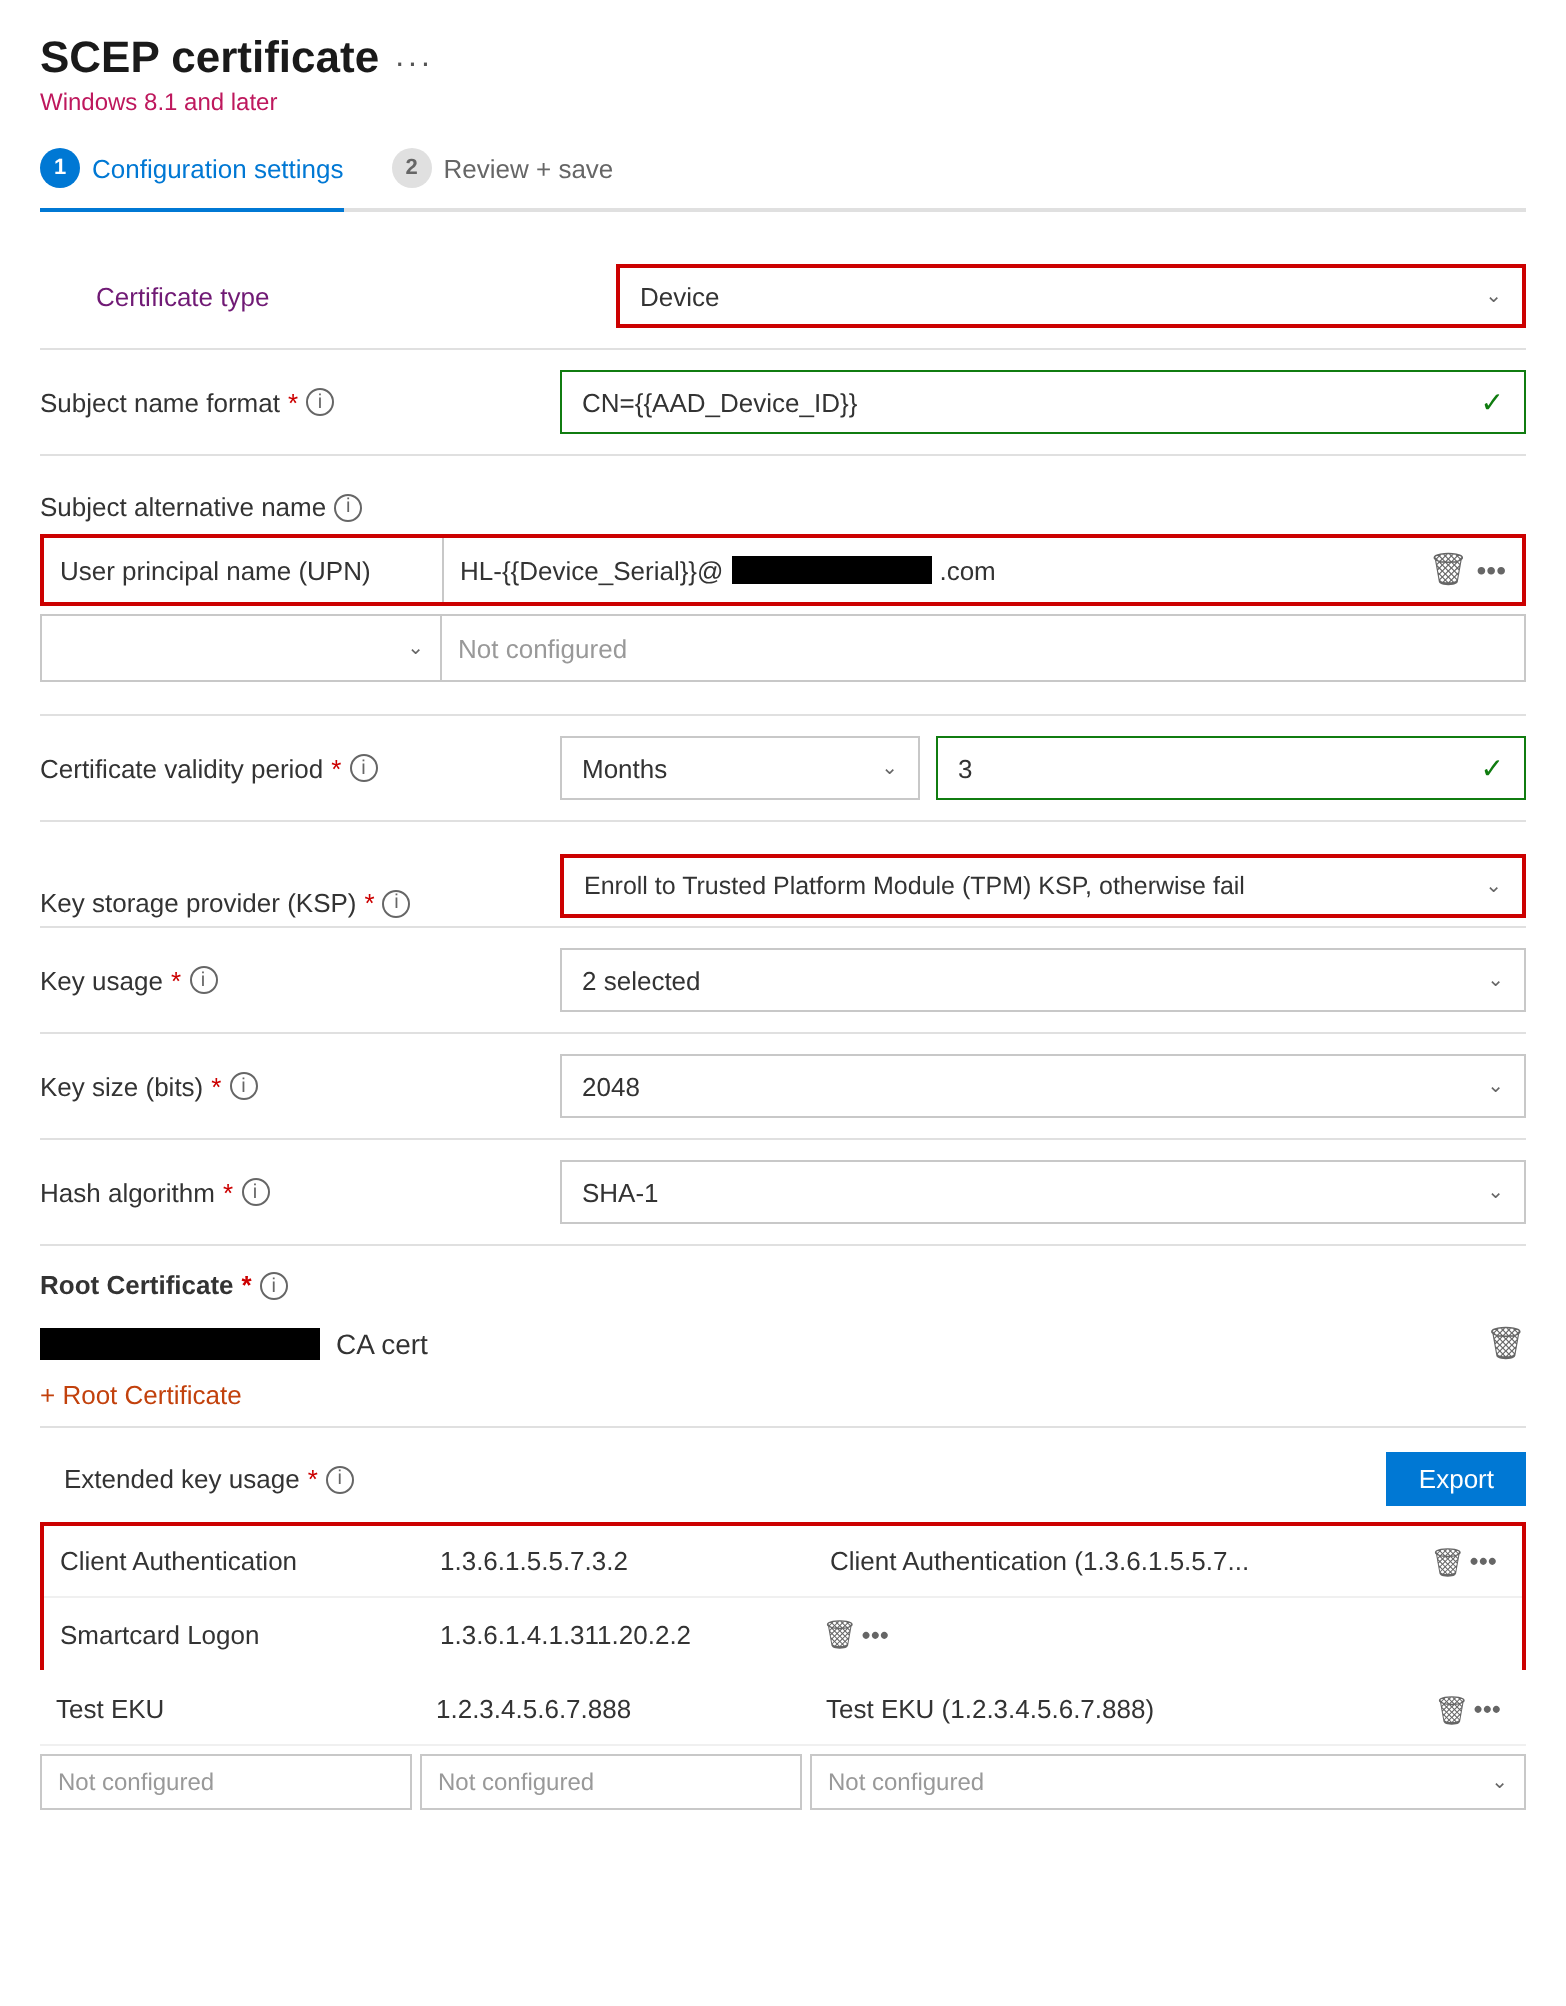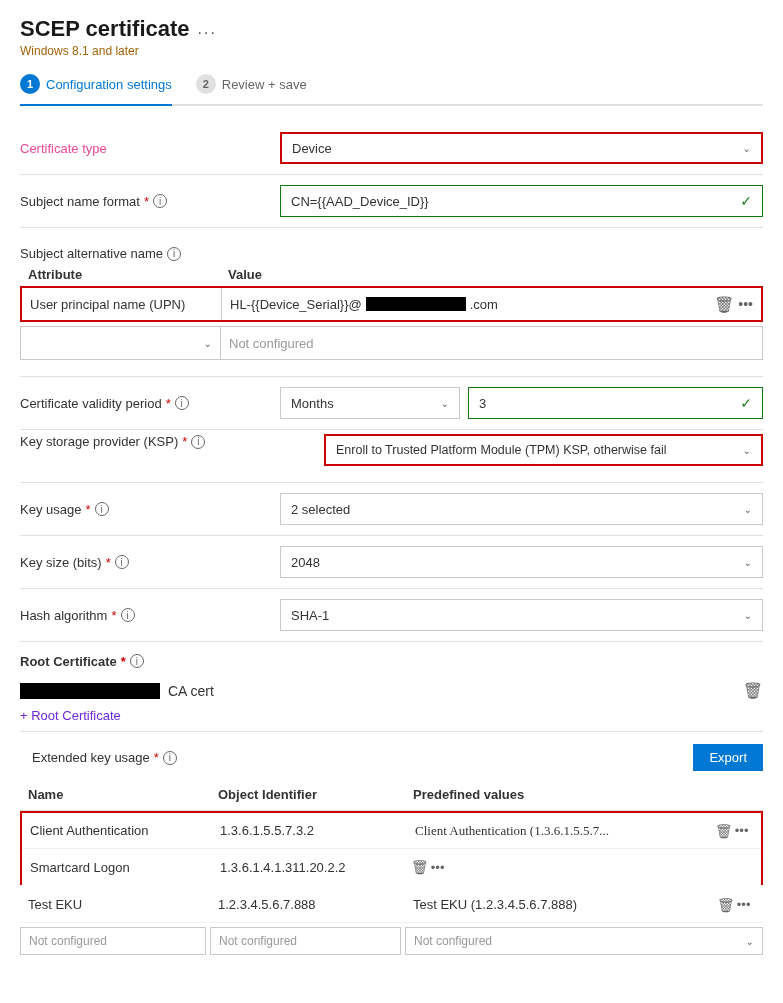--- a/index.html
+++ b/index.html
@@ -13,35 +13,35 @@
       padding: 16px 20px;
     }
   </style>
 </head>
 <body>
 
 <div style="display:flex; align-items:center; gap:8px; margin-bottom:2px;">
   <span style="font-size:22px;font-weight:600;color:#1a1a1a;">SCEP certificate</span>
   <span style="font-size:16px;color:#555;cursor:pointer;letter-spacing:2px;">...</span>
 </div>
-<div style="font-size:12px;color:#a16207;margin-bottom:16px;">Windows 8.1 and later</div>
+<div style="font-size:12px;color:#be185d;margin-bottom:16px;">Windows 8.1 and later</div>
 
 <div style="display:flex;align-items:center;gap:24px;margin-bottom:20px;border-bottom:2px solid #e0e0e0;padding-bottom:0;">
   <div style="display:flex;align-items:center;gap:6px;cursor:pointer;padding-bottom:10px;border-bottom:2px solid #0078d4;margin-bottom:-2px;">
     <div style="width:20px;height:20px;border-radius:50%;background:#0078d4;color:#fff;display:flex;align-items:center;justify-content:center;font-size:11px;font-weight:600;">1</div>
     <span style="font-size:13px;color:#0078d4;font-weight:500;">Configuration settings</span>
   </div>
   <div style="display:flex;align-items:center;gap:6px;cursor:pointer;padding-bottom:10px;border-bottom:2px solid transparent;margin-bottom:-2px;">
     <div style="width:20px;height:20px;border-radius:50%;background:#e0e0e0;color:#666;display:flex;align-items:center;justify-content:center;font-size:11px;font-weight:600;">2</div>
     <span style="font-size:13px;color:#666;">Review + save</span>
   </div>
 </div>
 
 <div style="display:flex;align-items:center;min-height:44px;margin-bottom:4px;">
-  <div style="width:260px;min-width:260px;font-size:13px;color:#ec4899;">Certificate type</div>
+  <div style="width:260px;min-width:260px;font-size:13px;color:#701a75;margin-left:28px;">Certificate type</div>
   <div style="flex:1;position:relative;">
     <div style="width:100%;border:2px solid #c00;background:#fff;height:32px;padding:0 32px 0 10px;font-size:13px;color:#333;display:flex;align-items:center;justify-content:space-between;cursor:pointer;position:relative;">
       <span>Device</span>
       <span style="position:absolute;right:10px;font-size:10px;color:#666;">⌄</span>
     </div>
   </div>
 </div>
 
 <hr style="border:none;border-top:1px solid #e0e0e0;margin:4px 0;">
 
@@ -60,24 +60,20 @@
 </div>
 
 <hr style="border:none;border-top:1px solid #e0e0e0;margin:4px 0;">
 
 <div style="margin-bottom:8px;margin-top:18px;">
   <div style="font-size:13px;color:#333;margin-bottom:6px;display:flex;align-items:center;gap:4px;">
     <span>Subject alternative name</span>
     <span style="width:14px;height:14px;border-radius:50%;border:1px solid #666;display:inline-flex;align-items:center;justify-content:center;font-size:10px;color:#666;cursor:pointer;">i</span>
   </div>
 
-  <div style="display:flex;align-items:center;padding:0 0 4px 0;">
-    <div style="width:200px;font-size:13px;font-weight:600;padding:0 8px;">Attribute</div>
-    <div style="flex:1;font-size:13px;font-weight:600;padding:0 8px;">Value</div>
-  </div>
 
   <div style="display:flex;align-items:center;border:2px solid #c00;margin-bottom:4px;background:#fff;">
     <div style="flex:0 0 200px;padding:0 8px;height:32px;display:flex;align-items:center;border-right:1px solid #c8c8c8;font-size:13px;">
       <span>User principal name (UPN)</span>
     </div>
     <div style="flex:1;padding:0 8px;height:32px;display:flex;align-items:center;font-size:13px;gap:4px;">
       <span style="white-space:nowrap;">HL-{{Device_Serial}}@</span>
       <span style="background:#000;color:#000;display:inline-block;width:100px;height:14px;"></span>
       <span>.com</span>
     </div>
@@ -119,21 +115,21 @@
       <div style="width:100%;border:1px solid #107c10;background:#fff;height:32px;padding:0 32px 0 10px;font-size:13px;color:#333;display:flex;align-items:center;cursor:text;position:relative;">
         <span>3</span>
         <span style="position:absolute;right:10px;color:#107c10;font-size:14px;">✓</span>
       </div>
     </div>
   </div>
 </div>
 
 <hr style="border:none;border-top:1px solid #e0e0e0;margin:4px 0;">
 
-<div style="display:flex;align-items:flex-start;min-height:44px;margin-bottom:4px;gap:44px;">
+<div style="display:flex;align-items:flex-end;min-height:44px;margin-bottom:4px;">
   <div style="width:260px;min-width:260px;font-size:13px;color:#333;display:flex;align-items:center;gap:4px;">
     <span>Key storage provider (KSP)</span>
     <span style="color:#c00;">*</span>
     <span style="width:14px;height:14px;border-radius:50%;border:1px solid #666;display:inline-flex;align-items:center;justify-content:center;font-size:10px;color:#666;cursor:pointer;">i</span>
   </div>
   <div style="flex:1;position:relative;">
     <div style="width:100%;border:2px solid #c00;background:#fff;height:32px;padding:0 32px 0 10px;font-size:13px;color:#333;display:flex;align-items:center;cursor:pointer;position:relative;">
       <span style="font-size:12.5px;">Enroll to Trusted Platform Module (TPM) KSP, otherwise fail</span>
       <span style="position:absolute;right:10px;font-size:10px;color:#666;">⌄</span>
     </div>
@@ -184,59 +180,53 @@
     <div style="width:100%;border:1px solid #c8c8c8;background:#fff;height:32px;padding:0 32px 0 10px;font-size:13px;color:#333;display:flex;align-items:center;justify-content:space-between;cursor:pointer;position:relative;">
       <span>SHA-1</span>
       <span style="position:absolute;right:10px;font-size:10px;color:#666;">⌄</span>
     </div>
   </div>
 </div>
 
 <hr style="border:none;border-top:1px solid #e0e0e0;margin:4px 0;">
 
 <div style="margin:12px 0 8px;">
-  <div style="font-size:13px;margin-bottom:8px;display:flex;align-items:flex-start;gap:4px;">
+  <div style="font-size:13px;margin-bottom:8px;display:flex;align-items:flex-end;gap:4px;">
     <span style="font-weight:600;">Root Certificate</span>
     <span style="color:#c00;font-weight:600;">*</span>
     <span style="width:14px;height:14px;border-radius:50%;border:1px solid #666;display:inline-flex;align-items:center;justify-content:center;font-size:10px;color:#666;cursor:pointer;font-weight:normal;">i</span>
   </div>
   <div style="display:flex;align-items:center;justify-content:space-between;padding:4px 0;">
     <div style="display:flex;align-items:center;gap:8px;font-size:14px;">
       <span style="background:#000;color:#000;display:inline-block;width:140px;height:16px;"></span>
       <span>CA cert</span>
     </div>
     <button style="background:none;border:none;cursor:pointer;font-size:16px;color:#666;">🗑</button>
   </div>
-  <a style="color:#6d28d9;font-size:13px;cursor:pointer;text-decoration:none;display:inline-flex;align-items:center;gap:2px;margin-top:4px;">+ Root Certificate</a>
+  <a style="color:#c2410c;font-size:13px;cursor:pointer;text-decoration:none;display:inline-flex;align-items:center;gap:2px;margin-top:4px;">+ Root Certificate</a>
 </div>
 
 <hr style="border:none;border-top:1px solid #e0e0e0;margin:4px 0;">
 
 <div style="margin-top:12px;">
   <div style="display:flex;align-items:center;justify-content:space-between;margin-bottom:8px;margin-left:12px;">
     <div style="font-size:13px;display:flex;align-items:center;gap:4px;">
       <span>Extended key usage</span>
       <span style="color:#c00;">*</span>
       <span style="width:14px;height:14px;border-radius:50%;border:1px solid #666;display:inline-flex;align-items:center;justify-content:center;font-size:10px;color:#666;cursor:pointer;">i</span>
     </div>
     <button style="background:#0078d4;color:#fff;border:none;padding:6px 16px;font-size:13px;cursor:pointer;font-weight:500;">Export</button>
   </div>
 
-  <div style="display:flex;align-items:center;padding:4px 0;border-bottom:1px solid #e0e0e0;">
-    <div style="flex:0 0 190px;font-size:13px;font-weight:700;padding:4px 8px;">Name</div>
-    <div style="flex:0 0 195px;font-size:13px;font-weight:700;padding:4px 8px;">Object Identifier</div>
-    <div style="flex:1;font-size:13px;font-weight:700;padding:4px 8px;">Predefined values</div>
-    <div style="flex:0 0 50px;"></div>
-  </div>
 
   <div style="border:2px solid #c00;margin-bottom:2px;border-bottom:none;">
     <div style="display:flex;align-items:center;min-height:36px;border-bottom:1px solid #f0f0f0;">
       <div style="flex:0 0 190px;padding:8px;font-size:13px;">Client Authentication</div>
       <div style="flex:0 0 195px;padding:8px;font-size:13px;">1.3.6.1.5.5.7.3.2</div>
-      <div style="flex:1;padding:8px;font-size:13px;font-family:Liberation Serif, serif;">Client Authentication (1.3.6.1.5.5.7...</div>
+      <div style="flex:1;padding:8px;font-size:13px;">Client Authentication (1.3.6.1.5.5.7...</div>
       <div style="flex:0 0 50px;display:flex;align-items:center;gap:2px;padding:0 4px;">
         <button style="background:none;border:none;cursor:pointer;font-size:14px;color:#666;">🗑</button>
         <button style="background:none;border:none;cursor:pointer;font-size:13px;color:#666;">•••</button>
       </div>
     </div>
 
     <div style="display:flex;align-items:center;min-height:36px;">
       <div style="flex:0 0 190px;padding:8px;font-size:13px;">Smartcard Logon</div>
       <div style="flex:0 0 195px;padding:8px;font-size:13px;">1.3.6.1.4.1.311.20.2.2</div>
       <div style="flex:0 0 50px;display:flex;align-items:center;gap:2px;padding:0 4px;">

